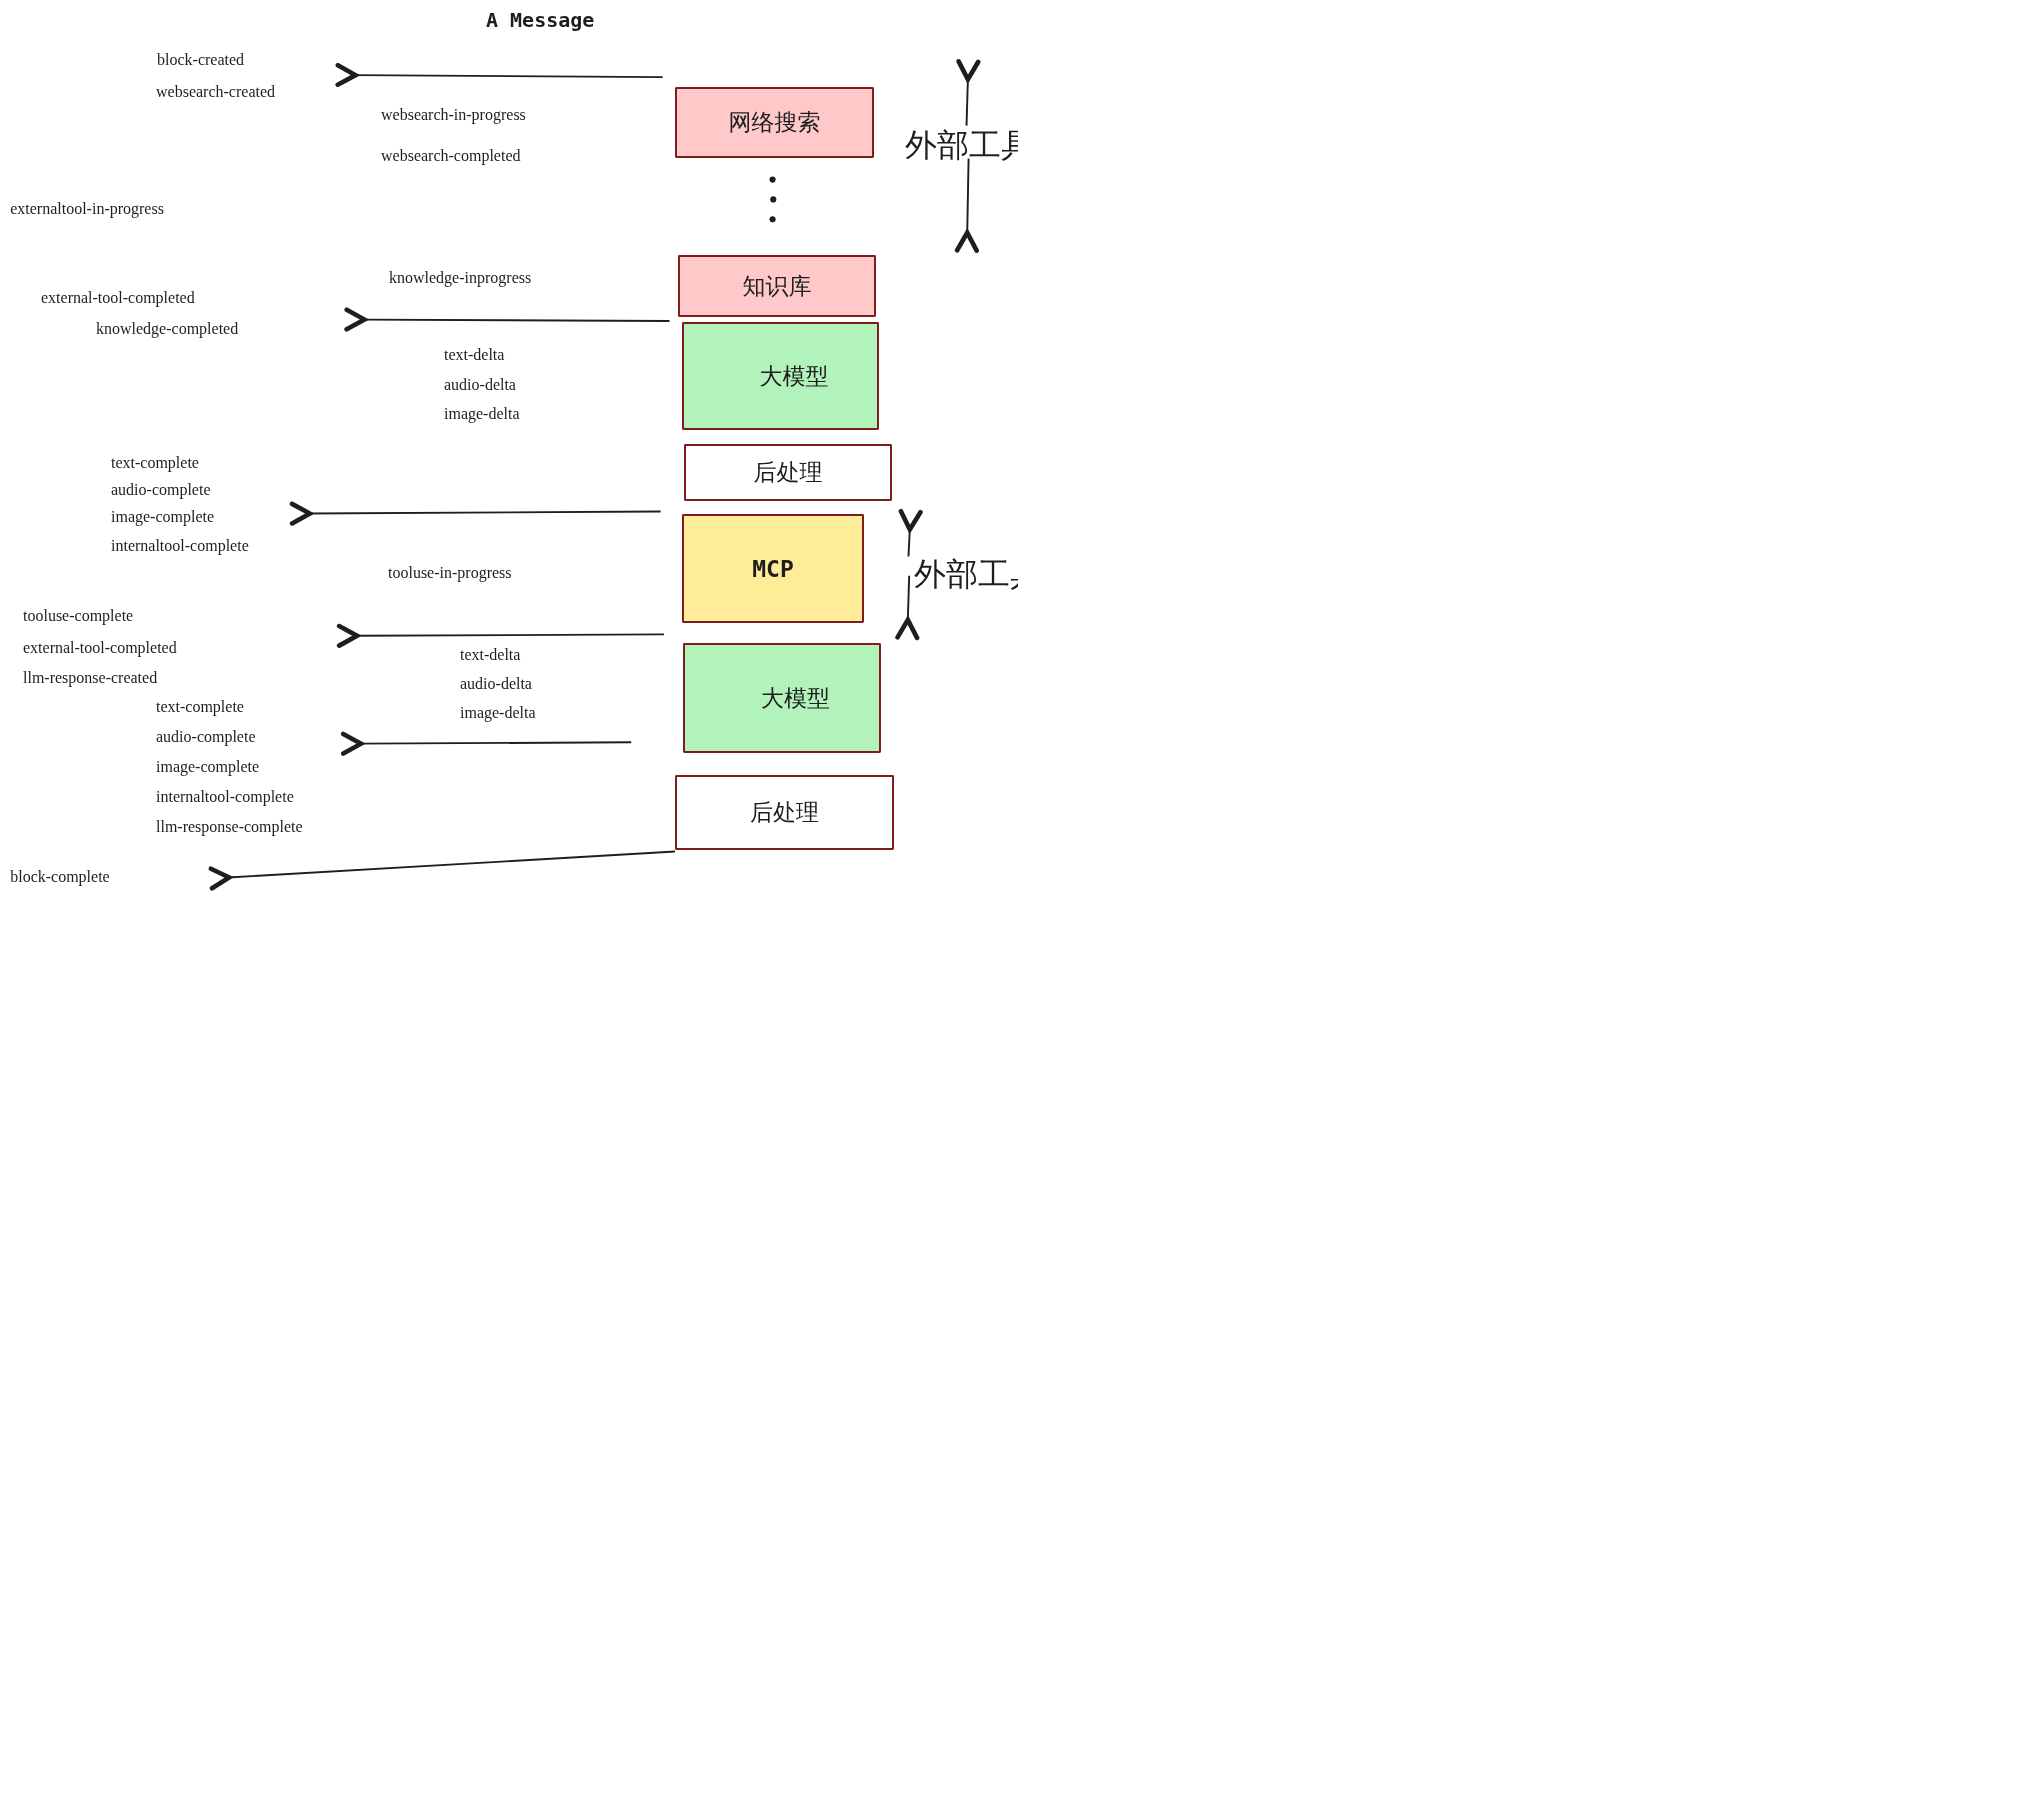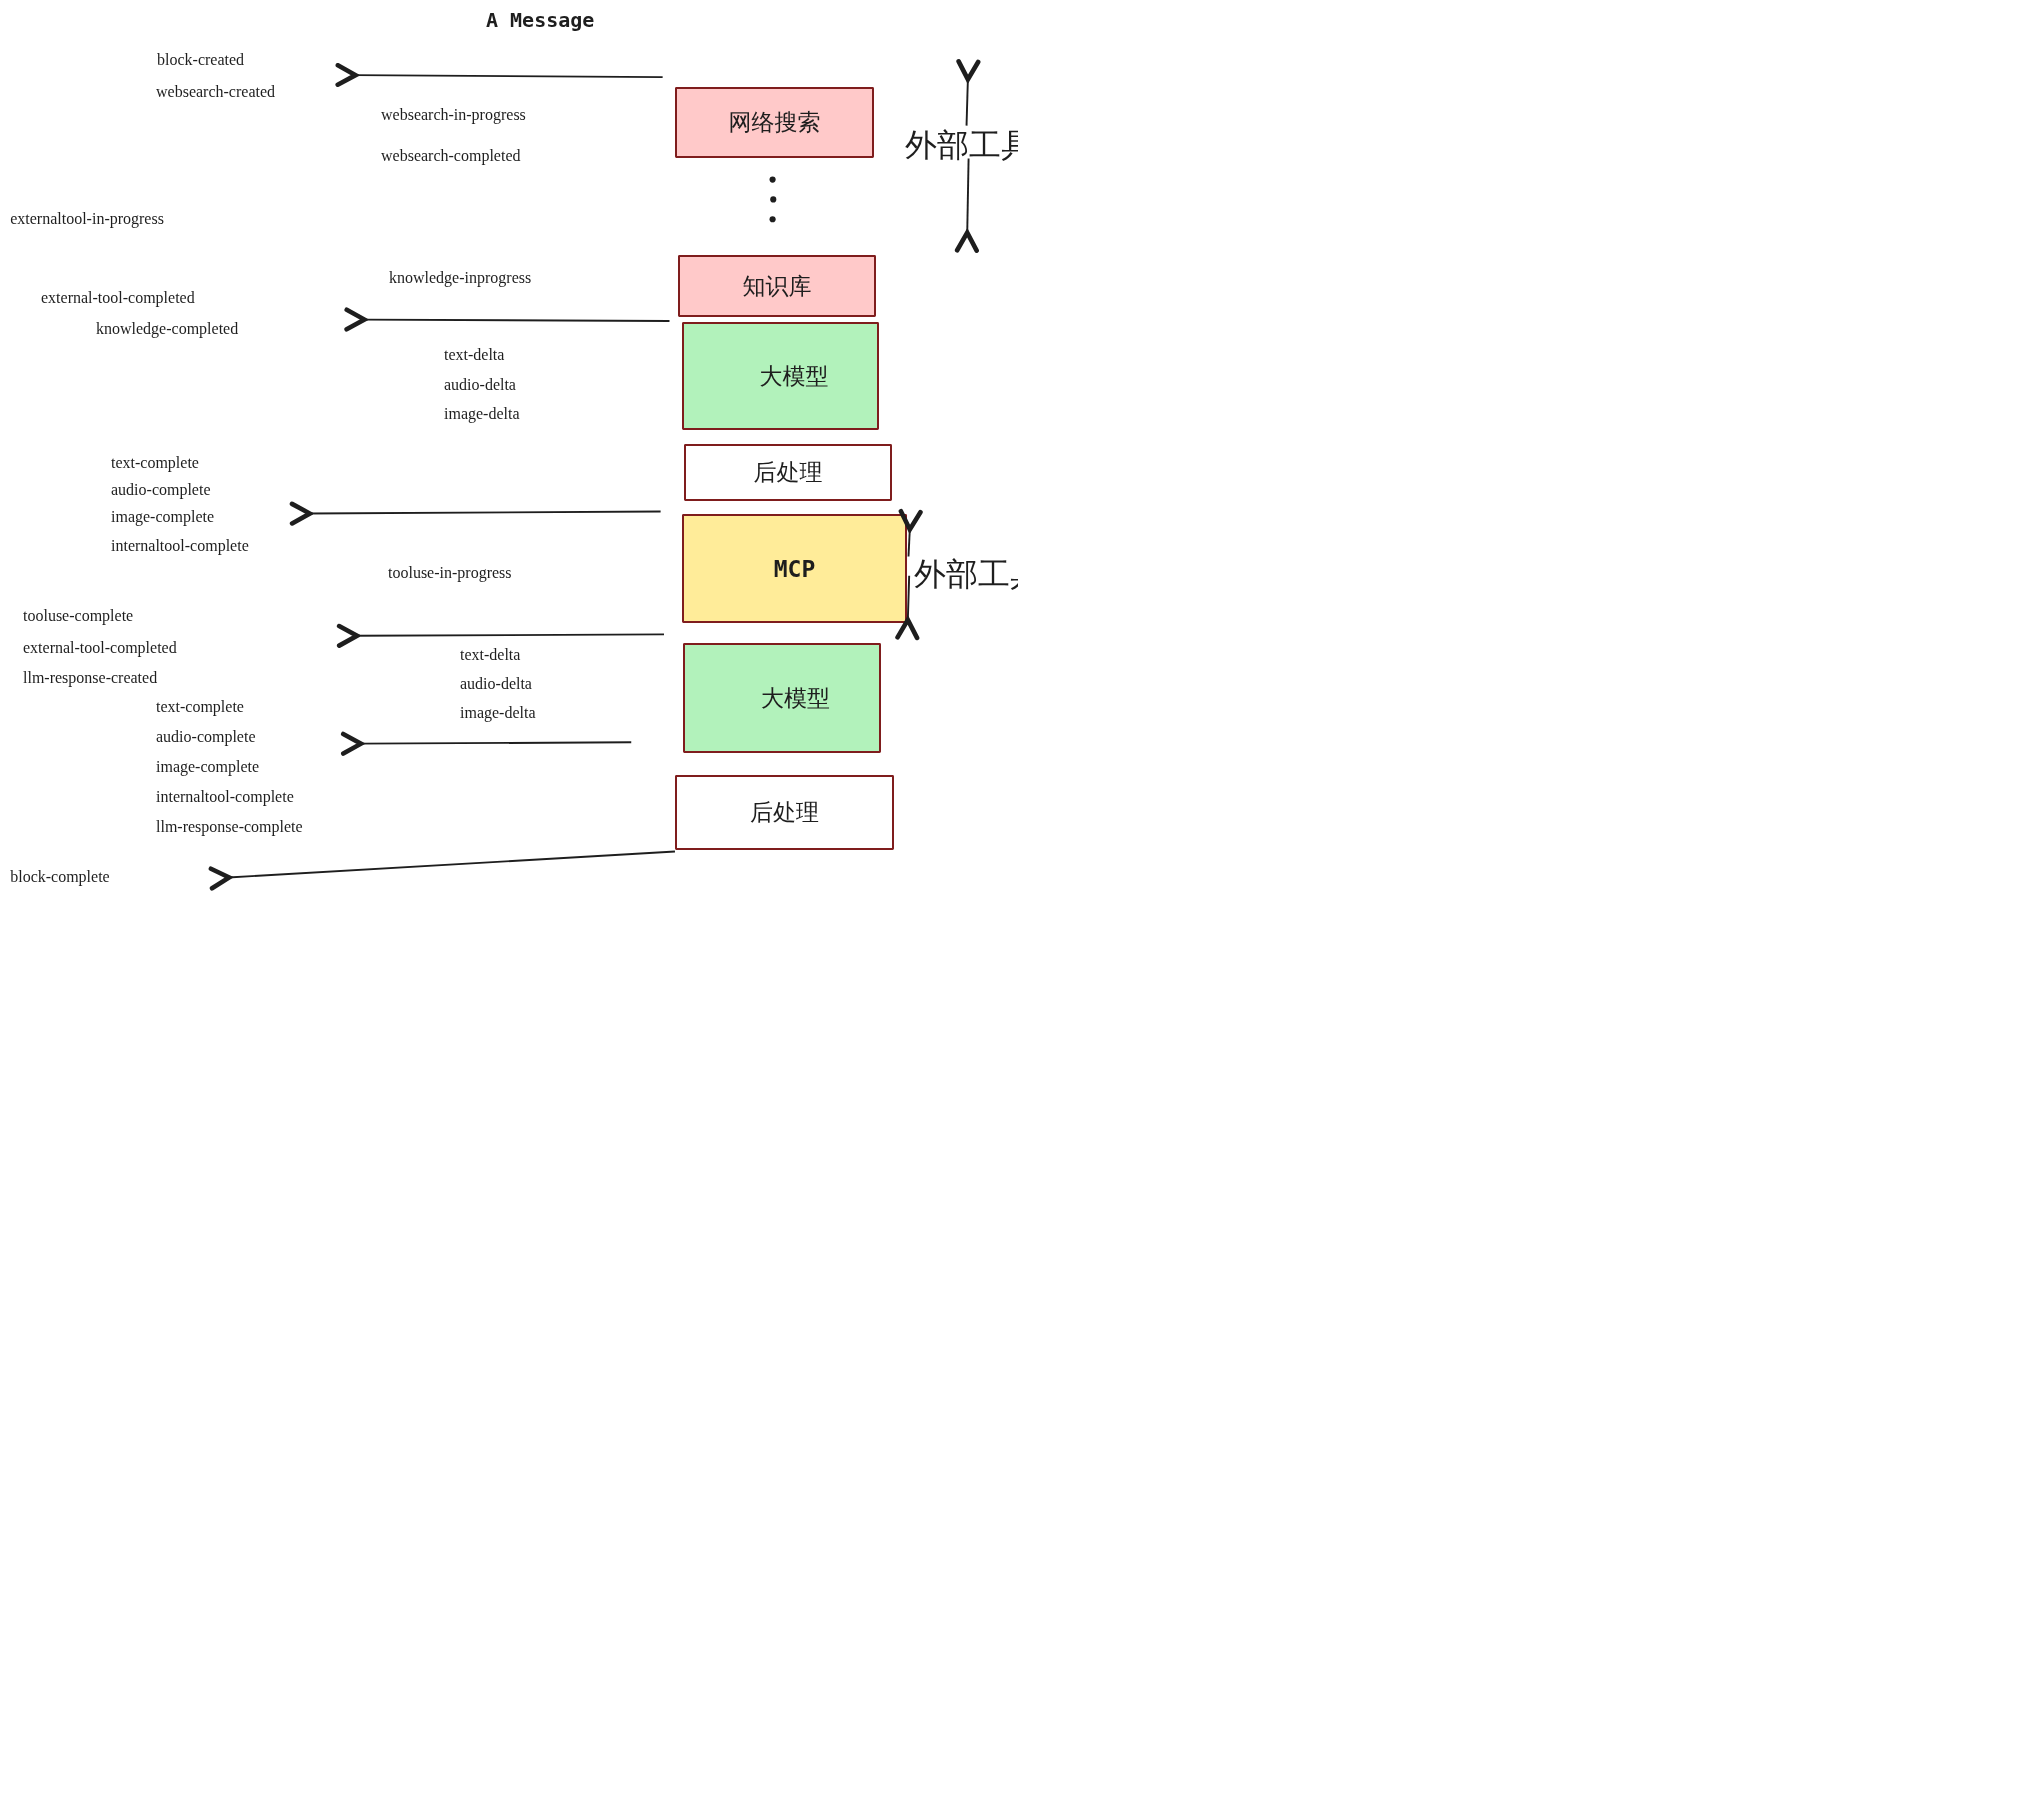--- a/index.html
+++ b/index.html
@@ -72,21 +72,21 @@
 <body>
 
 <div class="canvas">
 
   <div class="title" style="left:486px; top:8.2px;">A Message</div>
 
   <div class="evt" style="left:157px; top:46px;">block-created</div>
   <div class="evt" style="left:156px; top:78px;">websearch-created</div>
   <div class="evt" style="left:381px; top:101px;">websearch-in-progress</div>
   <div class="evt" style="left:381px; top:142px;">websearch-completed</div>
-  <div class="evt" style="left:10.2px;  top:205px;">externaltool-in-progress</div>
+  <div class="evt" style="left:10.2px;  top:195px;">externaltool-in-progress</div>
   <div class="evt" style="left:389px; top:264px;">knowledge-inprogress</div>
   <div class="evt" style="left:41px;  top:284px;">external-tool-completed</div>
   <div class="evt" style="left:96px; top:315px;">knowledge-completed</div>
   <div class="evt" style="left:444px; top:341px;">text-delta</div>
   <div class="evt" style="left:444px; top:371px;">audio-delta</div>
   <div class="evt" style="left:444px; top:400px;">image-delta</div>
   <div class="evt" style="left:111px; top:449px;">text-complete</div>
   <div class="evt" style="left:111px; top:476px;">audio-complete</div>
   <div class="evt" style="left:111px; top:503px;">image-complete</div>
   <div class="evt" style="left:111px; top:532px;">internaltool-complete</div>
@@ -109,21 +109,21 @@
   </div>
   <div class="box box--pink" style="left:678px;  top:255px;  width:198px; height:62px;">
     <span class="box-label">知识库</span>
   </div>
   <div class="box box--green" style="left:682px;  top:322px;  width:197px; height:108px;">
     <span class="box-label">大模型</span>
   </div>
   <div class="box box--white" style="left:684px; top:444px;  width:208px; height:57px;">
     <span class="box-label">后处理</span>
   </div>
-  <div class="box box--yellow" style="left:682px; top:514px;  width:225px; height:109px;">
+  <div class="box box--yellow" style="left:682px; top:514px;  width:182px; height:109px;">
     <span class="box-label box-label--mono">MCP</span>
   </div>
   <div class="box box--green" style="left:683px; top:643px;  width:198px; height:110px;">
     <span class="box-label">大模型</span>
   </div>
   <div class="box box--white" style="left:675px;  top:775px; width:219px; height:75px;">
     <span class="box-label">后处理</span>
   </div>
 
   <div class="side-label" style="left:905px; top:124px;">外部工具</div>

